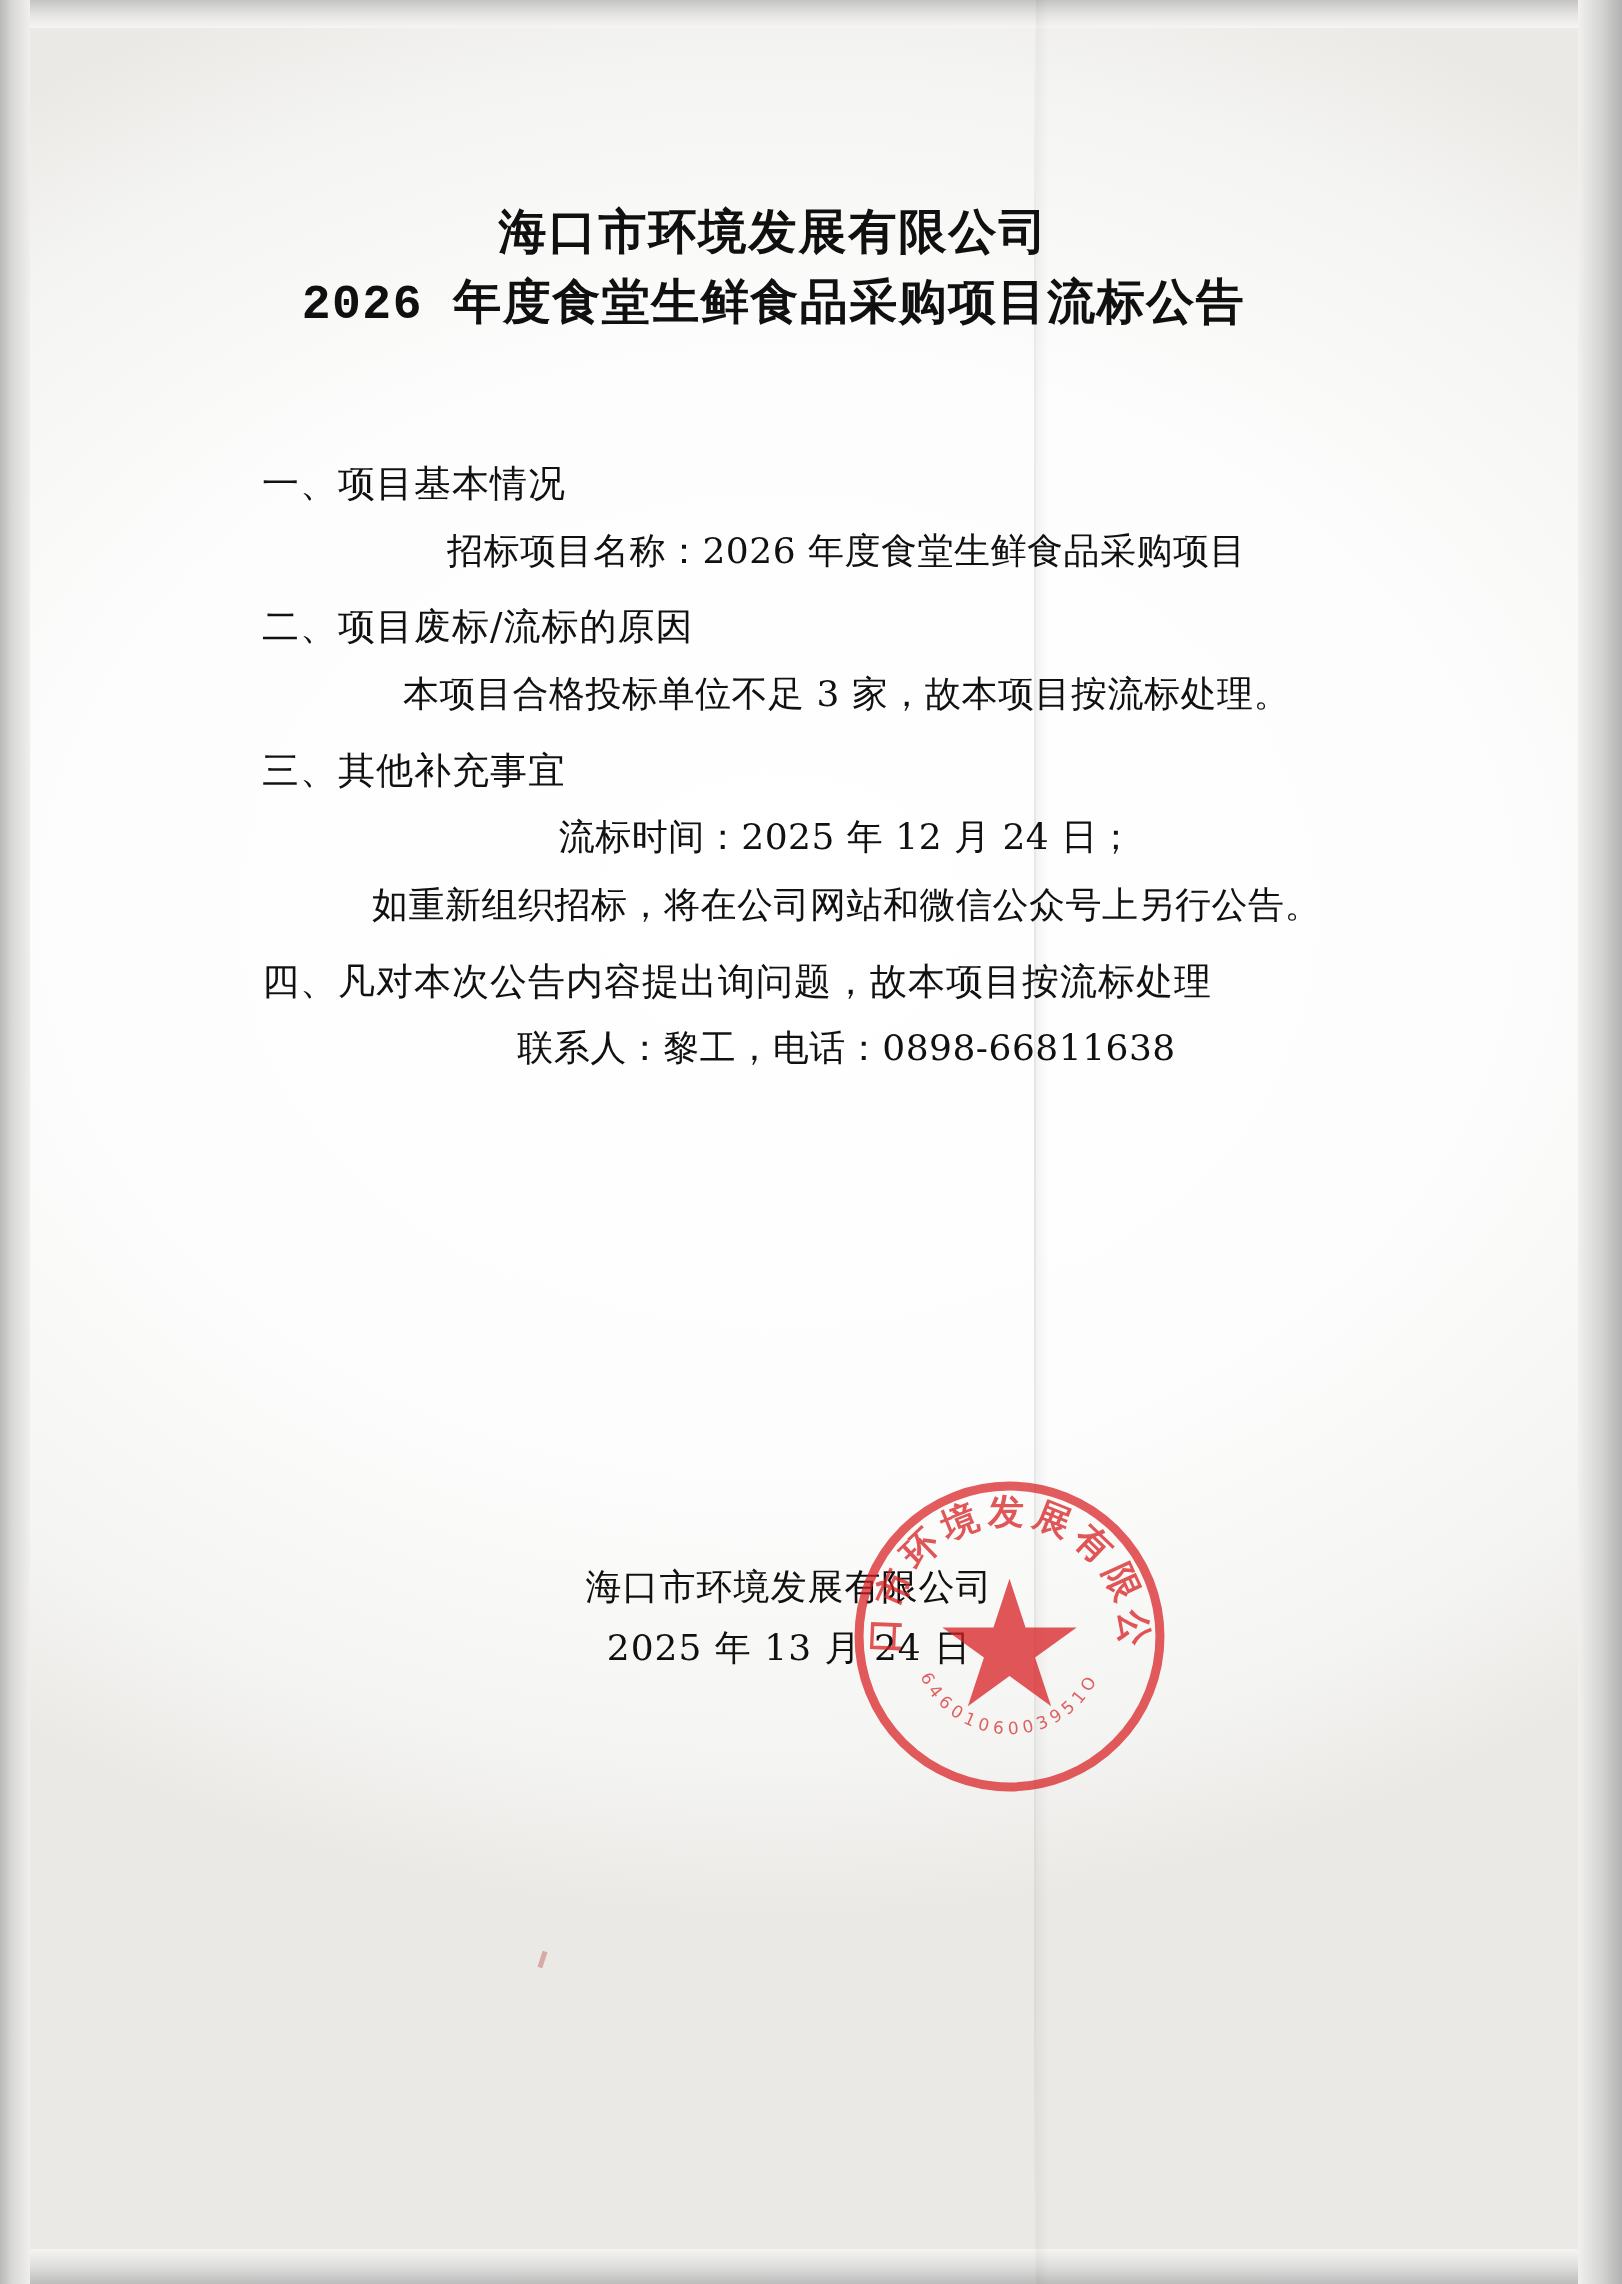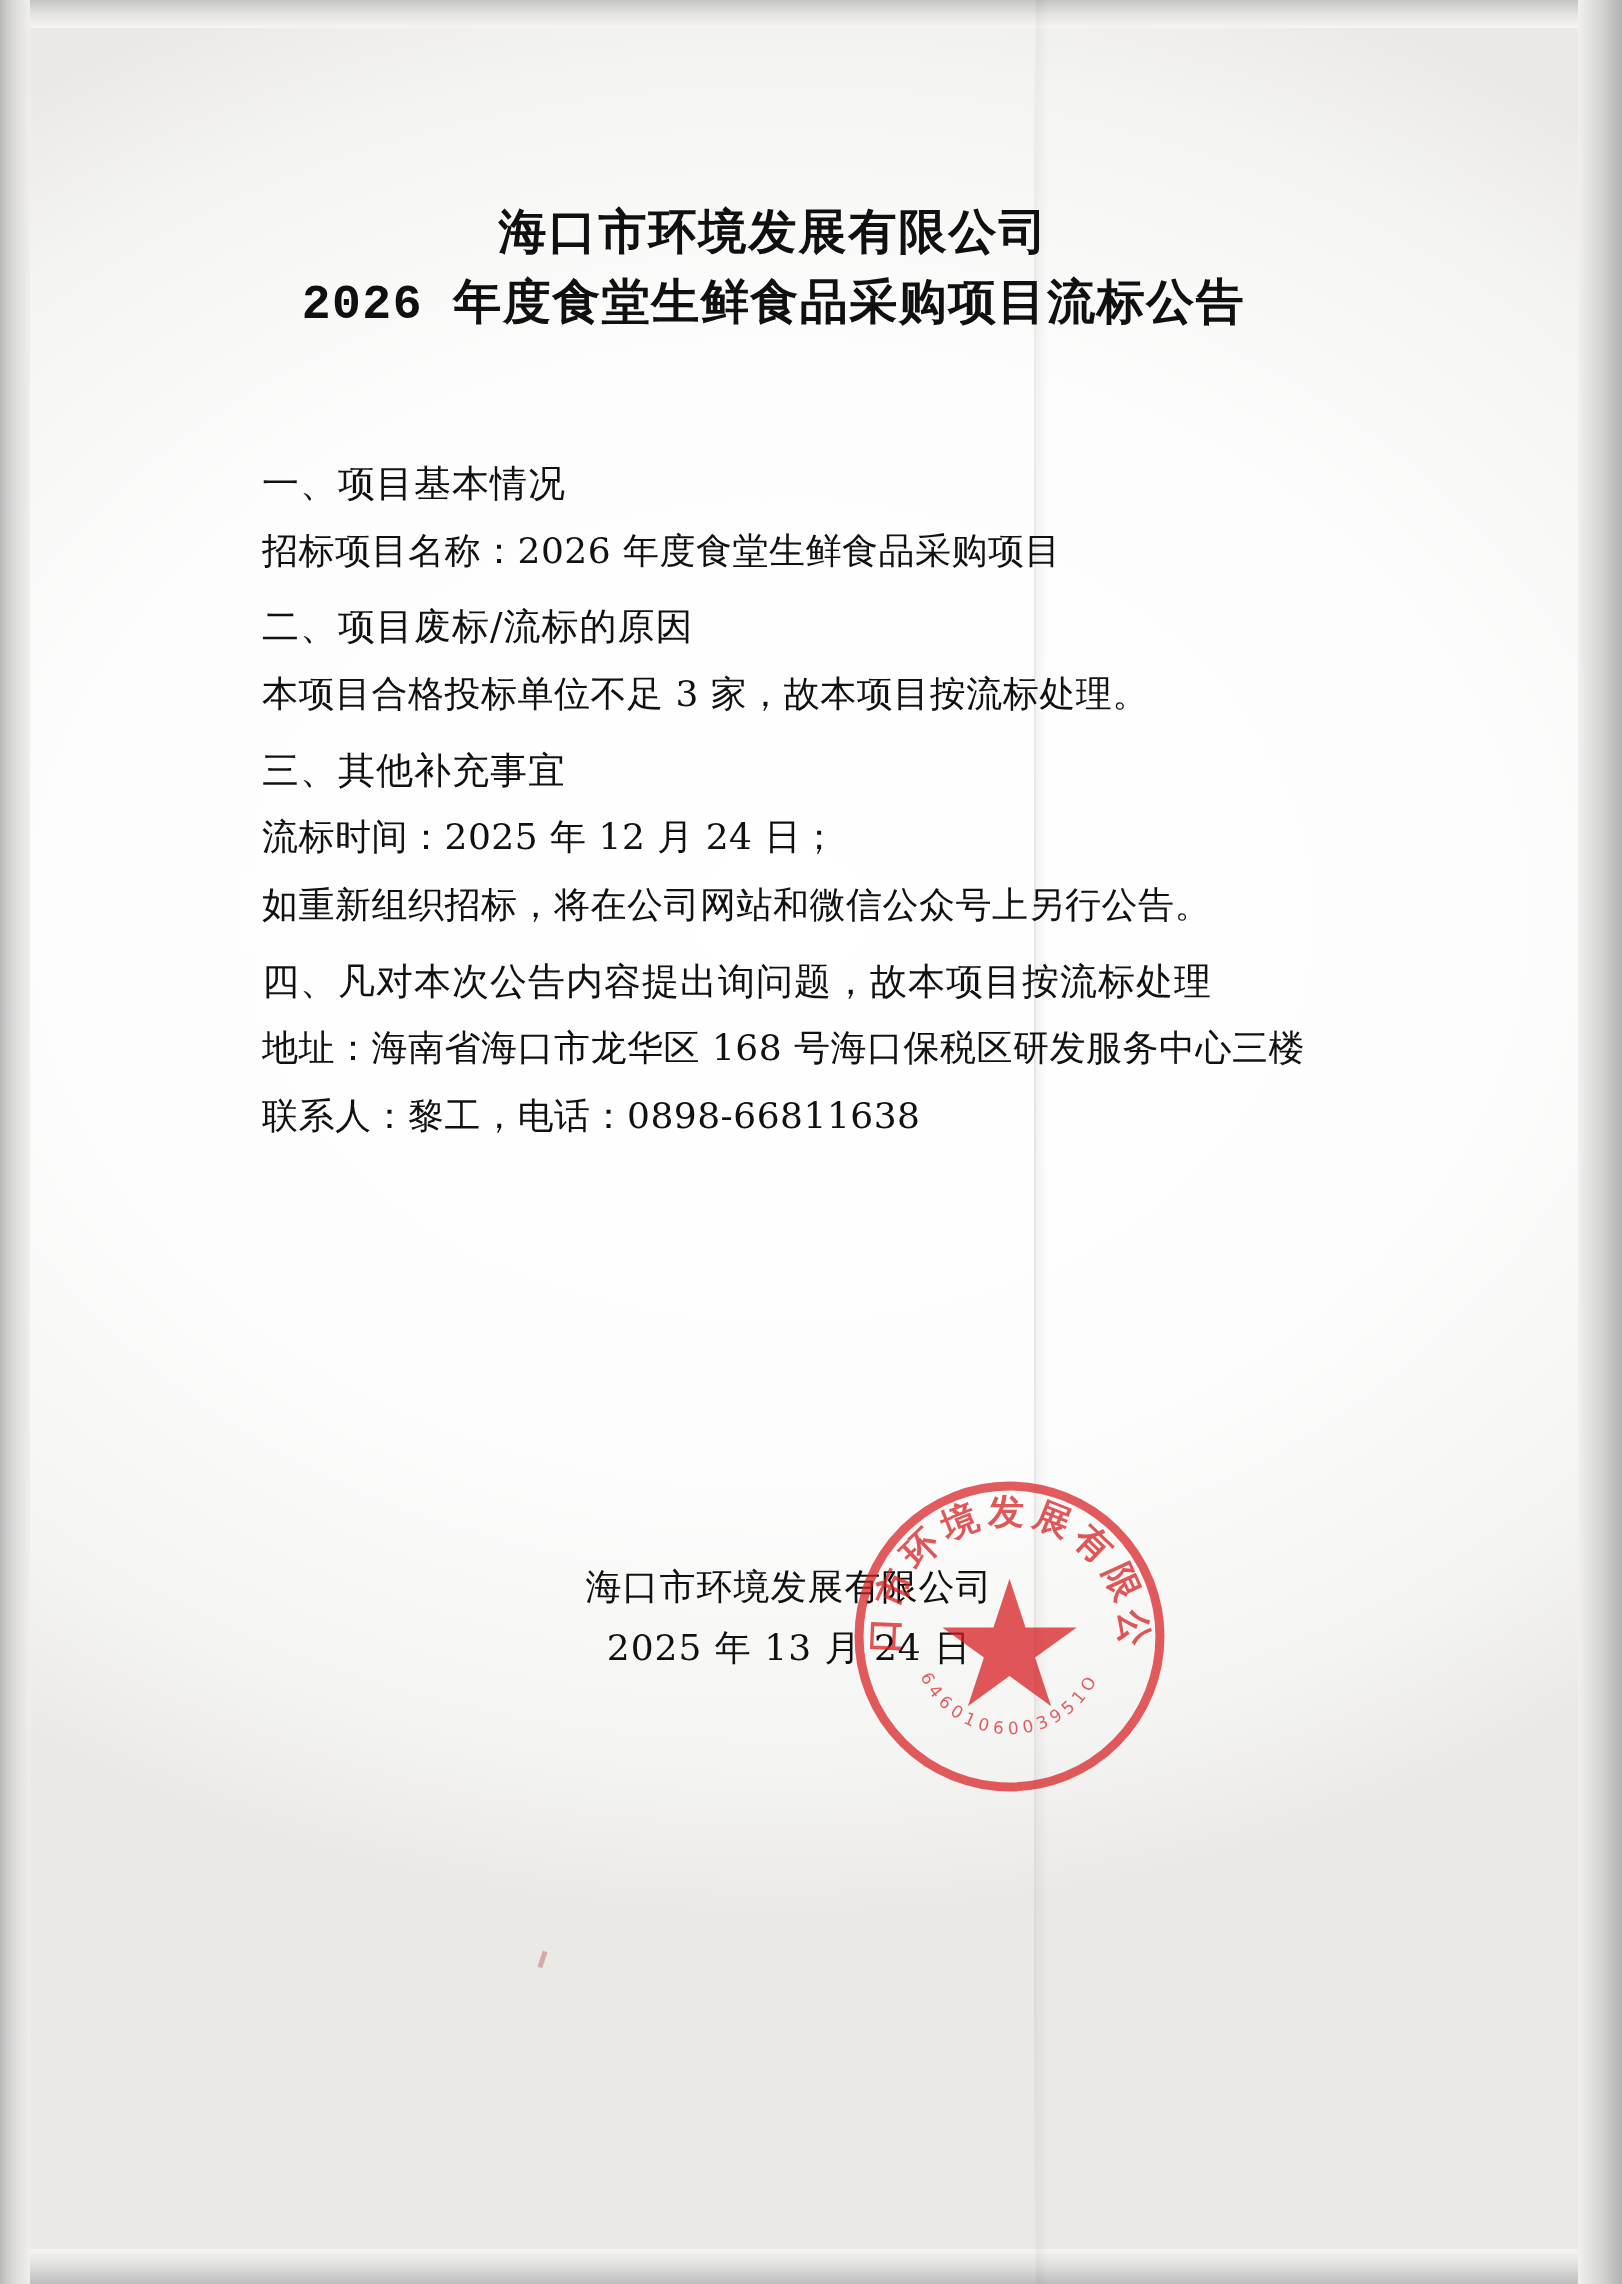--- a/index.html
+++ b/index.html
@@ -115,20 +115,21 @@
     margin: 22px 0 13px 46px;
     letter-spacing: 1px;
   }
   .heading.first { margin-top: 0; }
 
   .para {
     font-size: 36px;
     line-height: 1.52;
     margin: 13px 0 13px 15px;
     letter-spacing: 0.5px;
+    text-align: center;
   }
   .para.indent {
     margin-left: 46px;
   }
   .para.hang {
     margin-left: 15px;
     text-indent: 31px;
   }
 
   .sign-block {
@@ -184,21 +185,20 @@
     <div class="para indent">招标项目名称：2026 年度食堂生鲜食品采购项目</div>
 
     <div class="heading">二、项目废标/流标的原因</div>
     <div class="para indent">本项目合格投标单位不足 3 家，故本项目按流标处理。</div>
 
     <div class="heading">三、其他补充事宜</div>
     <div class="para indent">流标时间：2025 年 12 月 24 日；</div>
     <div class="para hang">如重新组织招标，将在公司网站和微信公众号上另行公告。</div>
 
     <div class="heading">四、凡对本次公告内容提出询问题，故本项目按流标处理</div>
-    <div class="para hang">地址：海南省海口市龙华区 168 号海口保税区研发服务中心三楼</div>
     <div class="para indent">联系人：黎工，电话：0898-66811638</div>
 
   </div>
 
   <div class="sign-block">
     <div class="sign-line">海口市环境发展有限公司</div>
     <div class="sign-line">2025 年 13 月 24 日</div>
   </div>
 
   <div class="seal">

